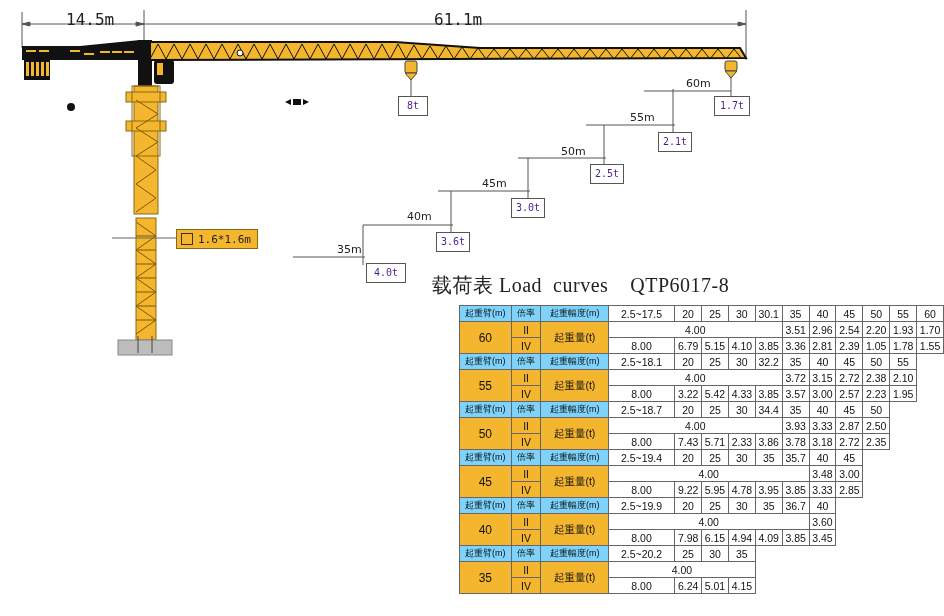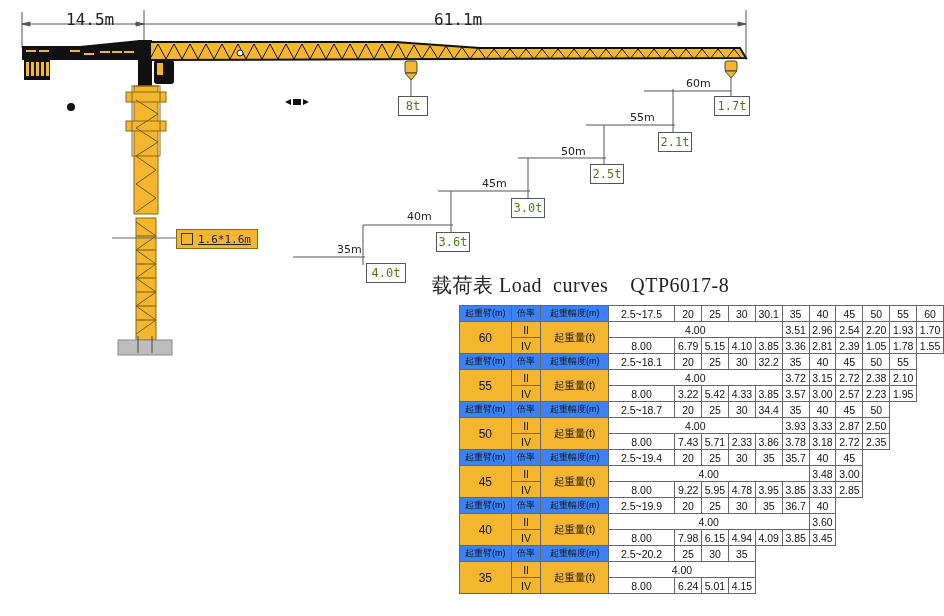--- a/index.html
+++ b/index.html
@@ -1,24 +1,24 @@
 <!DOCTYPE html>
 <html><head>
 <meta charset="utf-8">
 <style>
   html,body{margin:0;padding:0;background:#ffffff;}
   body{width:944px;height:616px;position:relative;overflow:hidden;font-family:"Liberation Sans",sans-serif;color:#222;}
   .abs{position:absolute;}
   .dim-text{font-family:"DejaVu Sans Mono","Liberation Mono",monospace;font-size:16px;color:#222;}
-  .lbl-box{position:absolute;border:1px solid #555;background:#fff;font-family:"DejaVu Sans Mono","Liberation Mono",monospace;font-size:12px;text-align:center;line-height:18px;height:18px;color:#4d7c0f;}
+  .lbl-box{position:absolute;border:1px solid #555;background:#fff;font-family:"DejaVu Sans Mono","Liberation Mono",monospace;font-size:10px;text-align:center;line-height:18px;height:18px;color:#4c1d95;}
   .step-label{position:absolute;font-family:"DejaVu Sans",sans-serif;font-size:11px;color:#222;}
   .title{position:absolute;left:432px;top:272px;font-family:"Liberation Serif","DejaVu Serif",serif;font-size:20px;letter-spacing:0.5px;color:#222;white-space:pre;}
   table.load{position:absolute;left:459px;top:305px;border-collapse:collapse;font-family:"Liberation Sans",sans-serif;font-size:10.5px;}
   table.load td{border:1px solid #666;height:15px;padding:0 1px;text-align:center;white-space:nowrap;color:#111;}
-  td.hdr{background:#3b82f6;font-size:9px;color:#222;}
+  td.hdr{background:#7dd3fc;font-size:9px;color:#222;}
   td.yel{background:#f4b62e;}
   td.big{font-size:12px;}
   td.blank{border:none !important;background:transparent;}
 </style>
 </head>
 <body>
 
 <svg class="abs" style="left:0;top:0" width="944" height="616">
 
   <g stroke="#555" stroke-width="1" fill="none">
@@ -107,21 +107,21 @@
     <line x1="604" y1="125" x2="604" y2="165"></line>
     <line x1="586" y1="125" x2="675" y2="125"></line>
     <line x1="673" y1="89" x2="673" y2="133"></line>
     <line x1="644" y1="91" x2="731" y2="91"></line>
   </g>
 </svg>
 
 <div class="abs dim-text" style="left:66px;top:10px">14.5m</div>
 <div class="abs dim-text" style="left:434px;top:10px">61.1m</div>
 
-<div class="abs" style="left:176px;top:229px;height:20px;width:82px;background:#f4b62e;border:1px solid #8a6a10;display:flex;align-items:center;gap:5px;padding-left:4px;box-sizing:border-box;text-decoration:underline;">
+<div class="abs" style="left:176px;top:229px;height:20px;width:82px;background:#f4b62e;border:1px solid #8a6a10;display:flex;align-items:center;gap:5px;padding-left:4px;box-sizing:border-box;">
   <span style="display:inline-block;width:10px;height:10px;border:1px solid #333;"></span>
   <span class="dim-text" style="font-size:11px">1.6*1.6m</span>
 </div>
 
 <div class="lbl-box" style="left:398px;top:96px;width:28px">8t</div>
 <div class="lbl-box" style="left:714px;top:96px;width:34px">1.7t</div>
 
 <div class="step-label" style="left:686px;top:77px">60m</div>
 
 <div class="step-label" style="left:630px;top:111px">55m</div>

